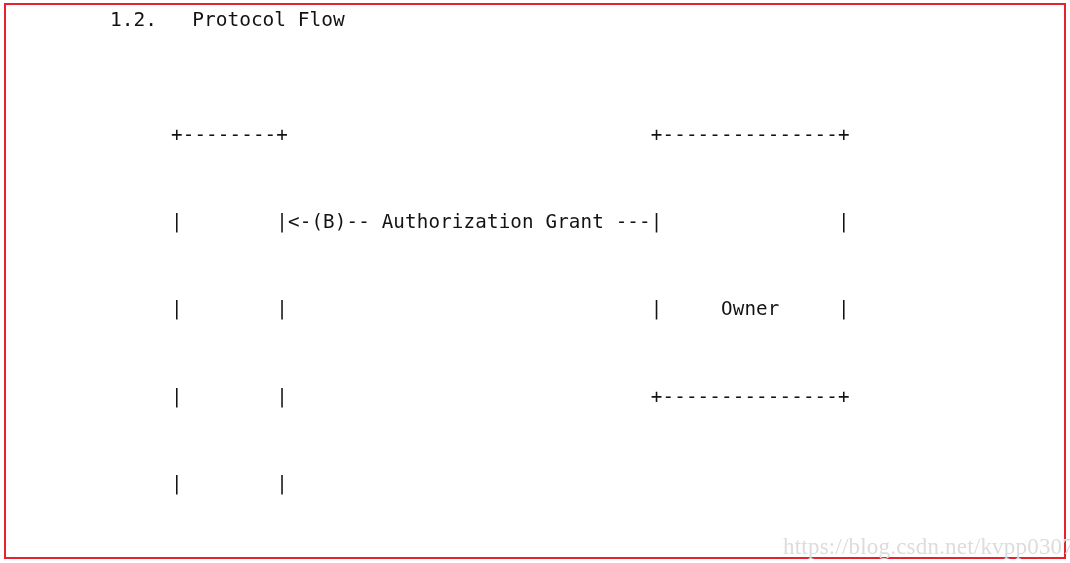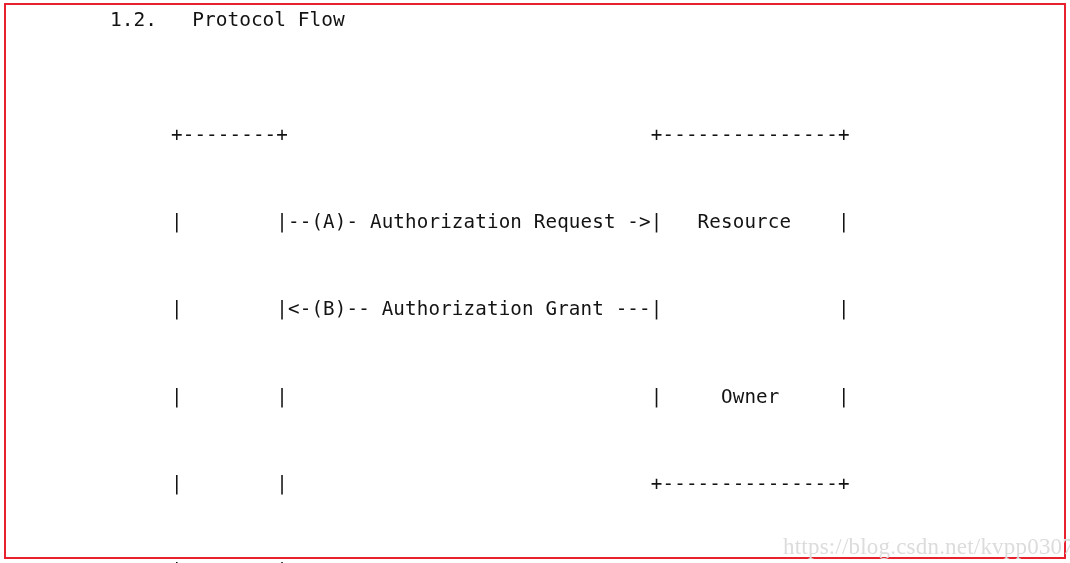--- a/index.html
+++ b/index.html
@@ -93,21 +93,20 @@
 <div id="page">
 
   <div id="frame"></div>
 
   <div id="content">
 
     <div id="heading">1.2.   Protocol Flow</div>
 
     <div id="ascii">
       <div class="row">+--------+                               +---------------+</div>
-      <div class="row">|        |--(A)- Authorization Request -&gt;|   Resource    |</div>
       <div class="row">|        |&lt;-(B)-- Authorization Grant ---|               |</div>
       <div class="row">|        |                               |     Owner     |</div>
       <div class="row">|        |                               +---------------+</div>
       <div class="row">|        |</div>
       
       
       
       
       
       

